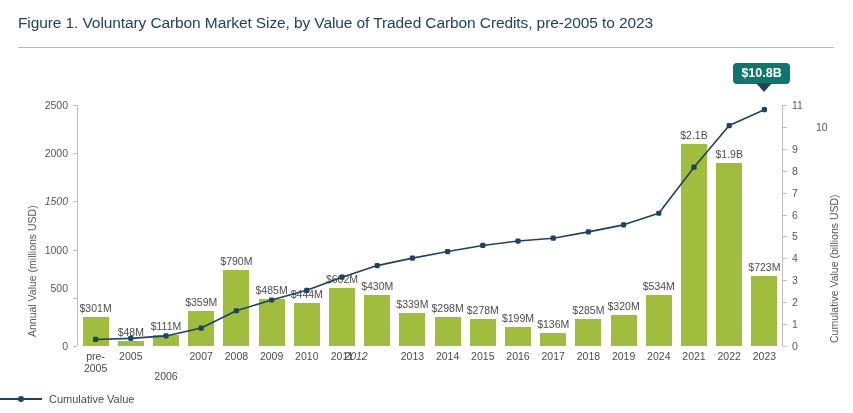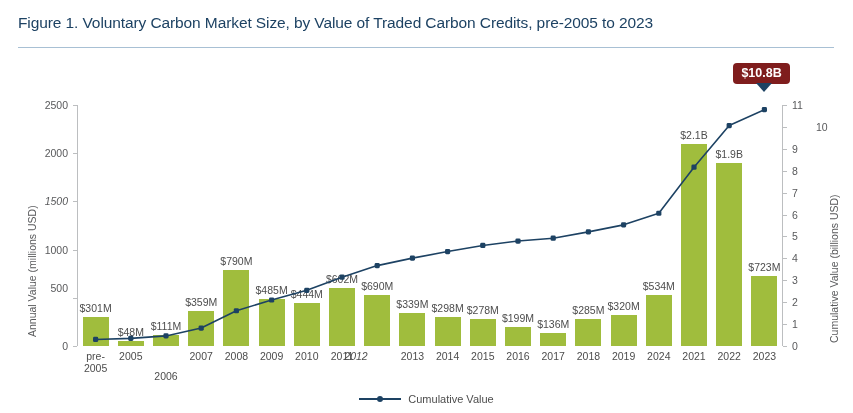--- a/index.html
+++ b/index.html
@@ -47,33 +47,33 @@
     white-space:nowrap;text-align:center;line-height:1;
   }
   .x-label{
     position:absolute;font-size:10.5px;color:#4d4d4d;
     text-align:center;line-height:11.5px;white-space:pre-line;
     top:296px;
   }
   .line-svg{position:absolute;left:0;top:0;width:853px;height:358px;pointer-events:none;}
 
   .callout{
-    position:absolute;background:#7f1d1d;color:#ffffff;
+    position:absolute;background:#0f766e;color:#ffffff;
     font-size:12.5px;font-weight:bold;border-radius:4px;
     padding:4px 8px 5px 8px;white-space:nowrap;line-height:1;
   }
   .callout-tip{
     position:absolute;width:0;height:0;
     border-left:8px solid transparent;border-right:8px solid transparent;
     border-top:9px solid #1d4263;
   }
 
   .legend{
     position:absolute;left:0;top:338px;width:853px;
-    display:flex;align-items:center;justify-content:center;gap:7px;
+    display:flex;align-items:center;justify-content:flex-start;gap:7px;
   }
   .legend-mark{position:relative;width:42px;height:10px;}
   .legend-line{
     position:absolute;top:4px;left:0;width:42px;height:1.6px;background:#1d4263;
   }
   .legend-dot{
     position:absolute;top:2px;left:18px;width:6px;height:6px;border-radius:50%;
     background:#1d4263;
   }
   .legend-text{font-size:11px;color:#4d4d4d;}
@@ -157,21 +157,21 @@
     </div>
   <div id="bar-labels">
       <div class="bar-label" style="left: 69.6px; width: 52px; top: 247.984px;">$301M</div>
       <div class="bar-label" style="left: 104.8px; width: 52px; top: 272.373px;">$48M</div>
       <div class="bar-label" style="left: 140px; width: 52px; top: 266.3px;">$111M</div>
       <div class="bar-label" style="left: 175.2px; width: 52px; top: 242.392px;">$359M</div>
       <div class="bar-label" style="left: 210.4px; width: 52px; top: 200.844px;">$790M</div>
       <div class="bar-label" style="left: 245.6px; width: 52px; top: 230.246px;">$485M</div>
       <div class="bar-label" style="left: 280.8px; width: 52px; top: 234.198px;">$444M</div>
       <div class="bar-label" style="left: 316px; width: 52px; top: 218.967px;">$602M</div>
-      <div class="bar-label" style="left: 351.2px; width: 52px; top: 225.908px;">$690M</div>
+      <div class="bar-label" style="left: 351.2px; width: 52px; top: 225.908px;">$430M</div>
       <div class="bar-label" style="left: 386.4px; width: 52px; top: 244.32px;">$339M</div>
       <div class="bar-label" style="left: 421.6px; width: 52px; top: 248.273px;">$298M</div>
       <div class="bar-label" style="left: 456.8px; width: 52px; top: 250.201px;">$278M</div>
       <div class="bar-label" style="left: 492px; width: 52px; top: 257.816px;">$199M</div>
       <div class="bar-label" style="left: 527.2px; width: 52px; top: 263.89px;">$136M</div>
       <div class="bar-label" style="left: 562.4px; width: 52px; top: 249.526px;">$285M</div>
       <div class="bar-label" style="left: 597.6px; width: 52px; top: 246.152px;">$320M</div>
       <div class="bar-label" style="left: 632.8px; width: 52px; top: 225.522px;">$534M</div>
       <div class="bar-label" style="left: 668px; width: 52px; top: 74.56px;">$2.1B</div>
       <div class="bar-label" style="left: 703.2px; width: 52px; top: 93.84px;">$1.9B</div>

